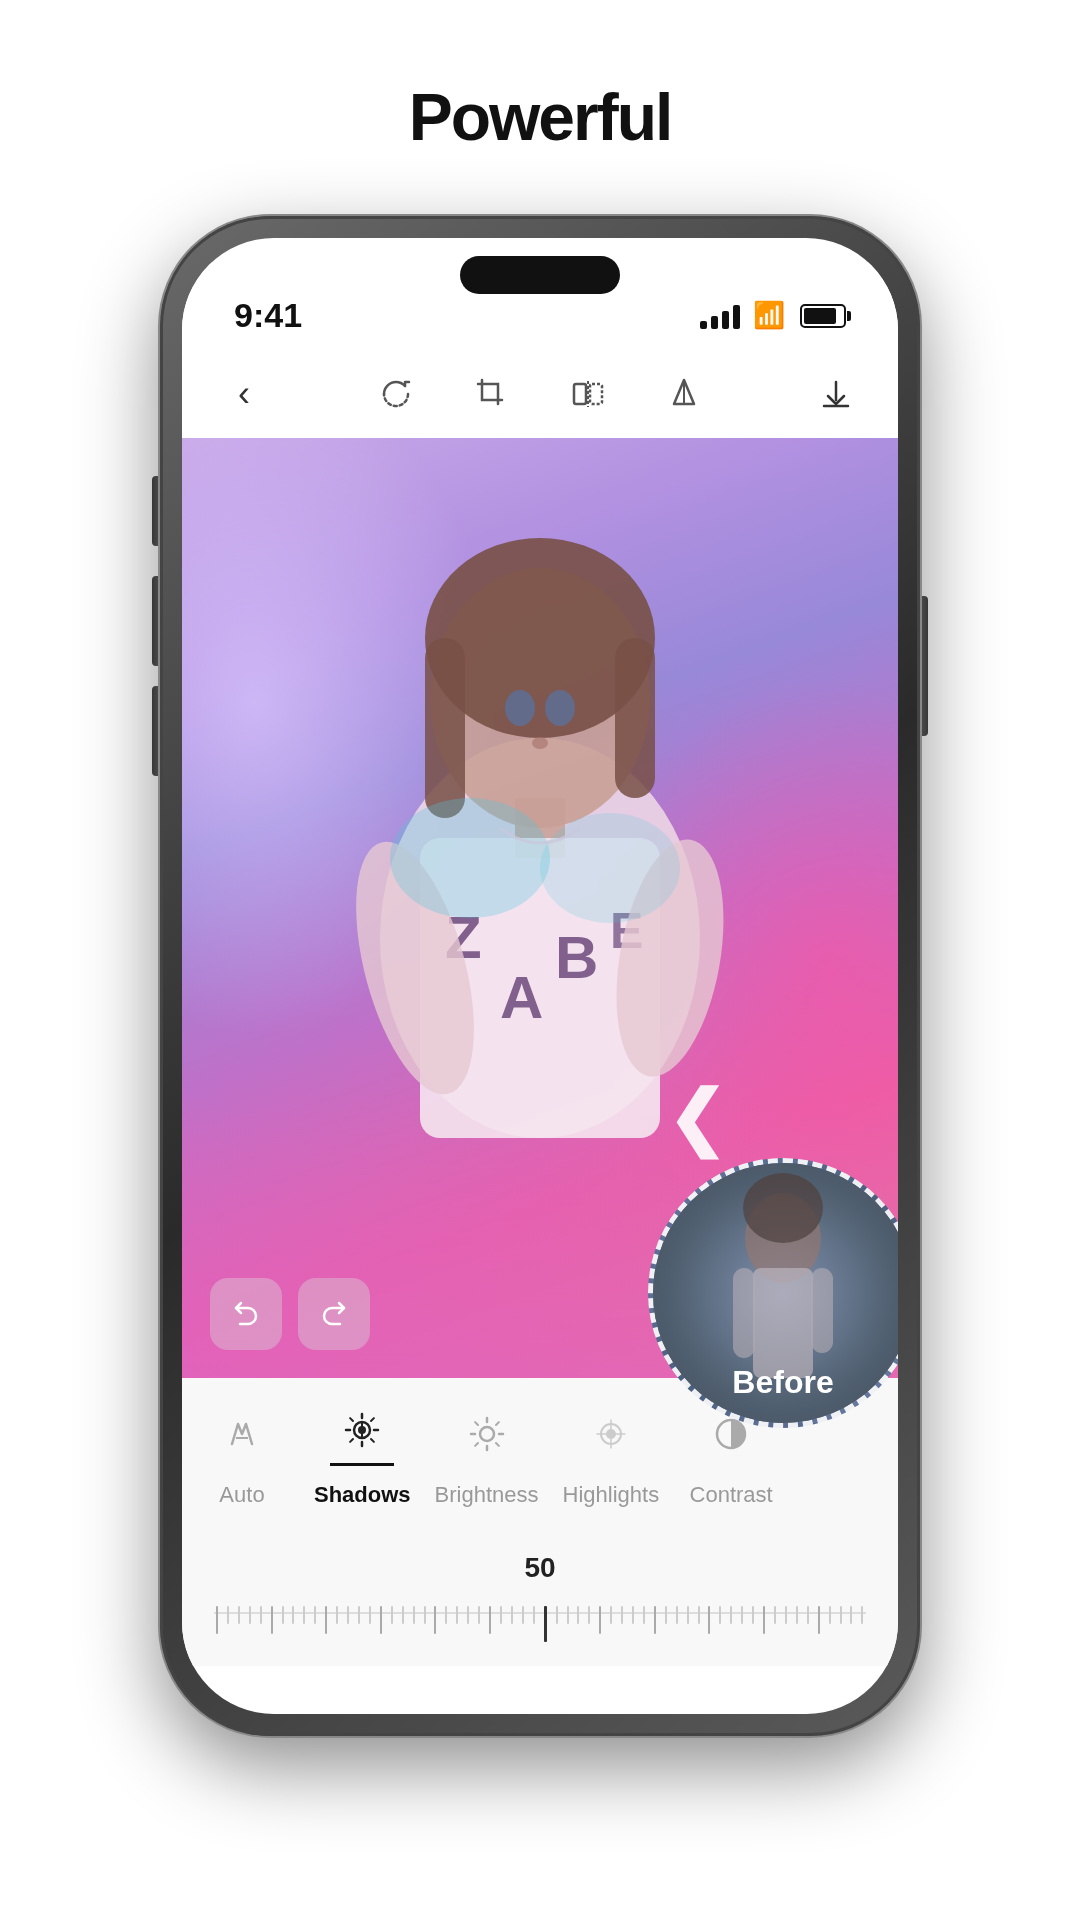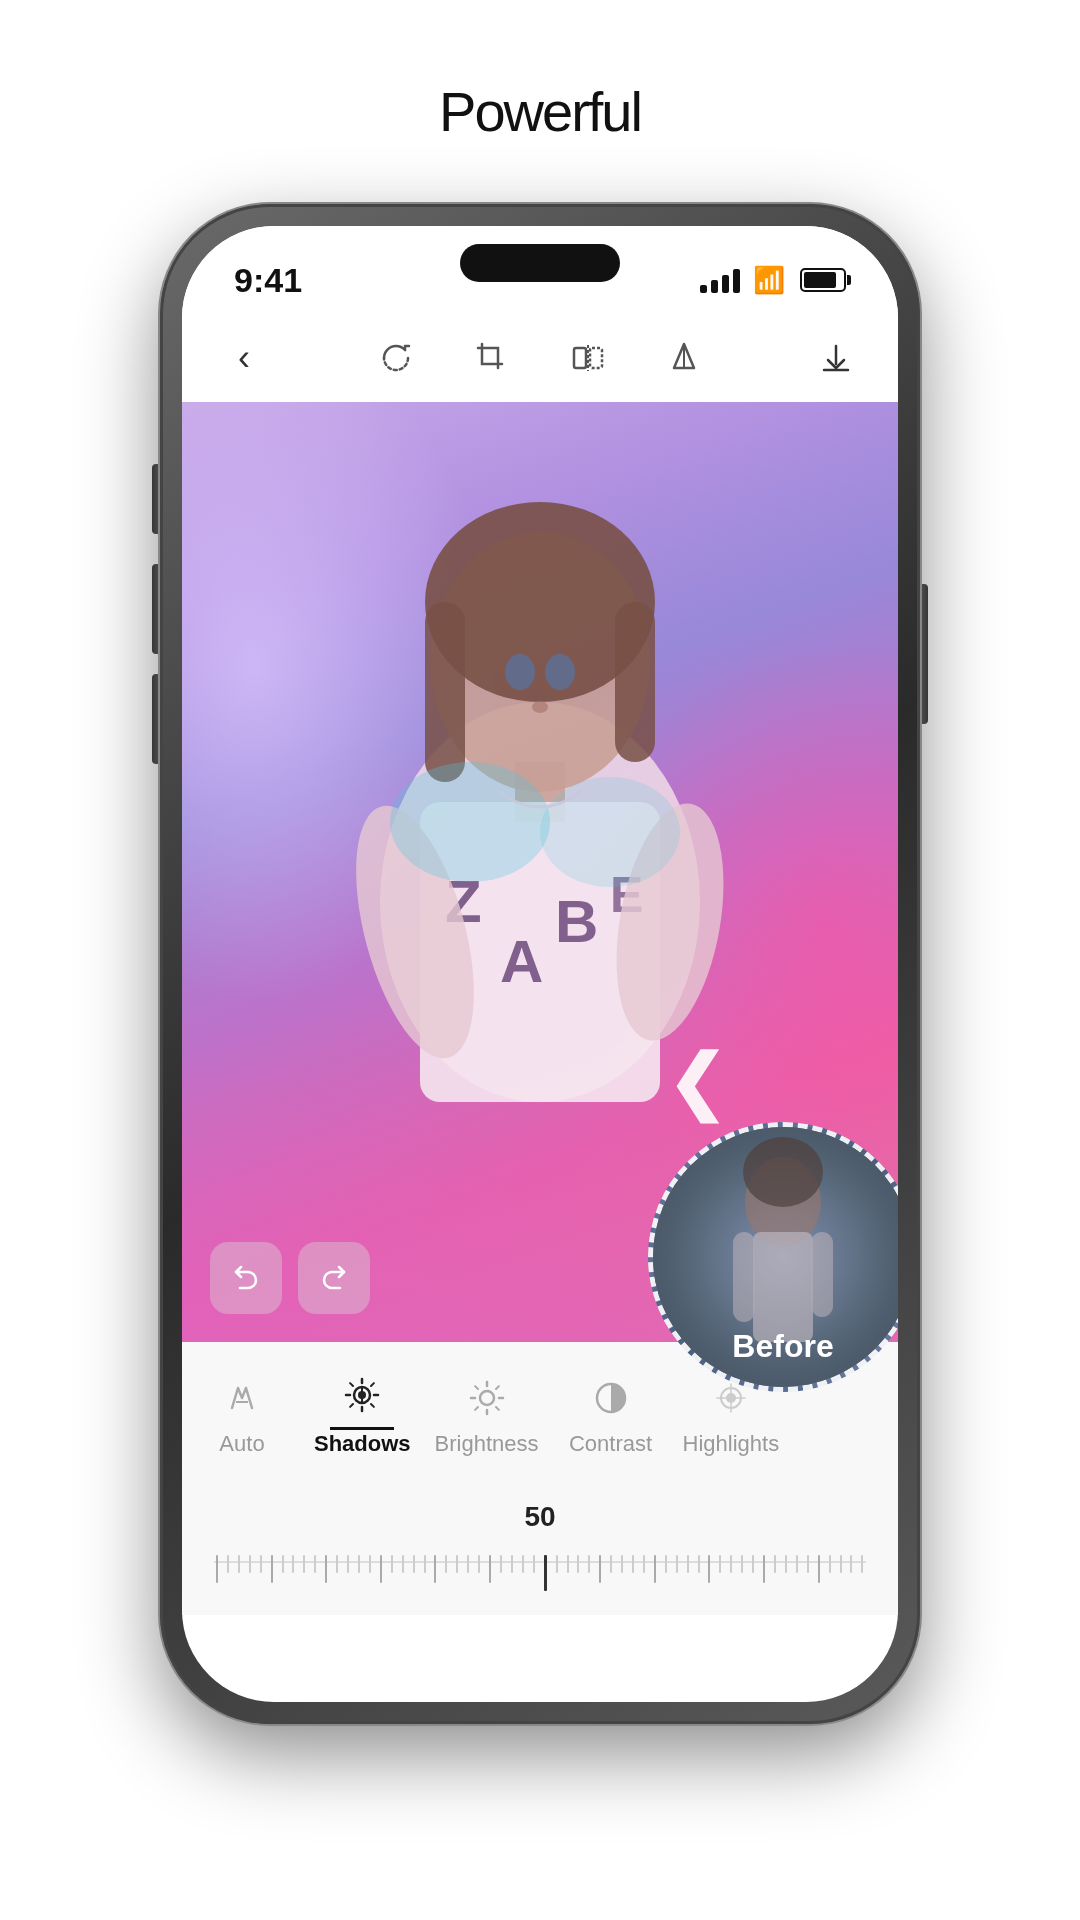--- a/index.html
+++ b/index.html
@@ -52,20 +52,21 @@
     .status-bar {
       position: relative;
       width: 100%;
       height: 88px;
       background: #fff;
       display: flex;
       align-items: center;
       justify-content: space-between;
       padding: 0 52px;
       padding-top: 20px;
+      margin-top: 24px;
     }
 
     .status-time {
       font-size: 34px;
       font-weight: 600;
       color: #111;
     }
 
     .status-icons {
       display: flex;
@@ -218,21 +219,21 @@
       overflow-x: auto;
       scrollbar-width: none;
       gap: 0;
     }
     .tool-tabs::-webkit-scrollbar { display: none; }
 
     .tool-tab {
       display: flex;
       flex-direction: column;
       align-items: center;
-      gap: 1px;
+      gap: 16px;
       min-width: 120px;
       padding: 8px 12px;
       cursor: pointer;
     }
 
     .tool-icon-wrap {
       width: 64px;
       height: 64px;
       display: flex;
       align-items: center;
@@ -363,21 +364,21 @@
       left: 50%;
       transform: translateX(-50%);
       width: 560px;
       height: 940px;
     }
   </style>
 </head>
 <body>
 
 <div style="margin-top:80px; text-align:center;">
-  <div style="font-size:56px; font-weight:400; color:#111; line-height:1.15; letter-spacing:-2px;">
+  <div style="font-size:66px; font-weight:700; color:#111; line-height:1.15; letter-spacing:-2px;">
     <span>Powerful</span><br>
   </div>
 </div>
 
 <div class="phone-wrapper">
 
   <div class="side-btn-left"></div>
   <div class="side-btn-left-2"></div>
   <div class="side-btn-left-3"></div>
   <div class="side-btn-right"></div>
@@ -568,39 +569,39 @@
                 <line x1="33.9" y1="10.1" x2="31" y2="13" stroke="#aaa" stroke-width="2" stroke-linecap="round"></line>
                 <line x1="13" y1="31" x2="10.1" y2="33.9" stroke="#aaa" stroke-width="2" stroke-linecap="round"></line>
               </svg>
             </div>
             <span class="tool-label">Brightness</span>
           </div>
 
           <div class="tool-tab">
             <div class="tool-icon-wrap">
               <svg width="44" height="44" viewBox="0 0 44 44" fill="none">
-                <circle cx="22" cy="22" r="14" stroke="#aaa" stroke-width="2.5"></circle>
-                <path d="M22 8v28a14 14 0 0 0 0-28z" fill="#aaa"></path>
-              </svg>
-            </div>
-            <span class="tool-label">Contrast</span>
-          </div>
-
-          <div class="tool-tab">
-            <div class="tool-icon-wrap">
-              <svg width="44" height="44" viewBox="0 0 44 44" fill="none">
                 <circle cx="22" cy="22" r="10" stroke="#ccc" stroke-width="2"></circle>
                 <circle cx="22" cy="22" r="5" fill="#ccc"></circle>
                 <line x1="22" y1="8" x2="22" y2="36" stroke="#ccc" stroke-width="1.5" stroke-linecap="round"></line>
                 <line x1="8" y1="22" x2="36" y2="22" stroke="#ccc" stroke-width="1.5" stroke-linecap="round"></line>
               </svg>
             </div>
             <span class="tool-label">Highlights</span>
           </div>
 
+          <div class="tool-tab">
+            <div class="tool-icon-wrap">
+              <svg width="44" height="44" viewBox="0 0 44 44" fill="none">
+                <circle cx="22" cy="22" r="14" stroke="#aaa" stroke-width="2.5"></circle>
+                <path d="M22 8v28a14 14 0 0 0 0-28z" fill="#aaa"></path>
+              </svg>
+            </div>
+            <span class="tool-label">Contrast</span>
+          </div>
+
         </div>
 
         <div class="slider-section">
           <div class="slider-value">50</div>
           <div class="slider-track-wrap">
             <div class="slider-line"></div>
             <div class="slider-ticks">
 
             <div class="tick major"></div>
                 <div class="tick"></div>

